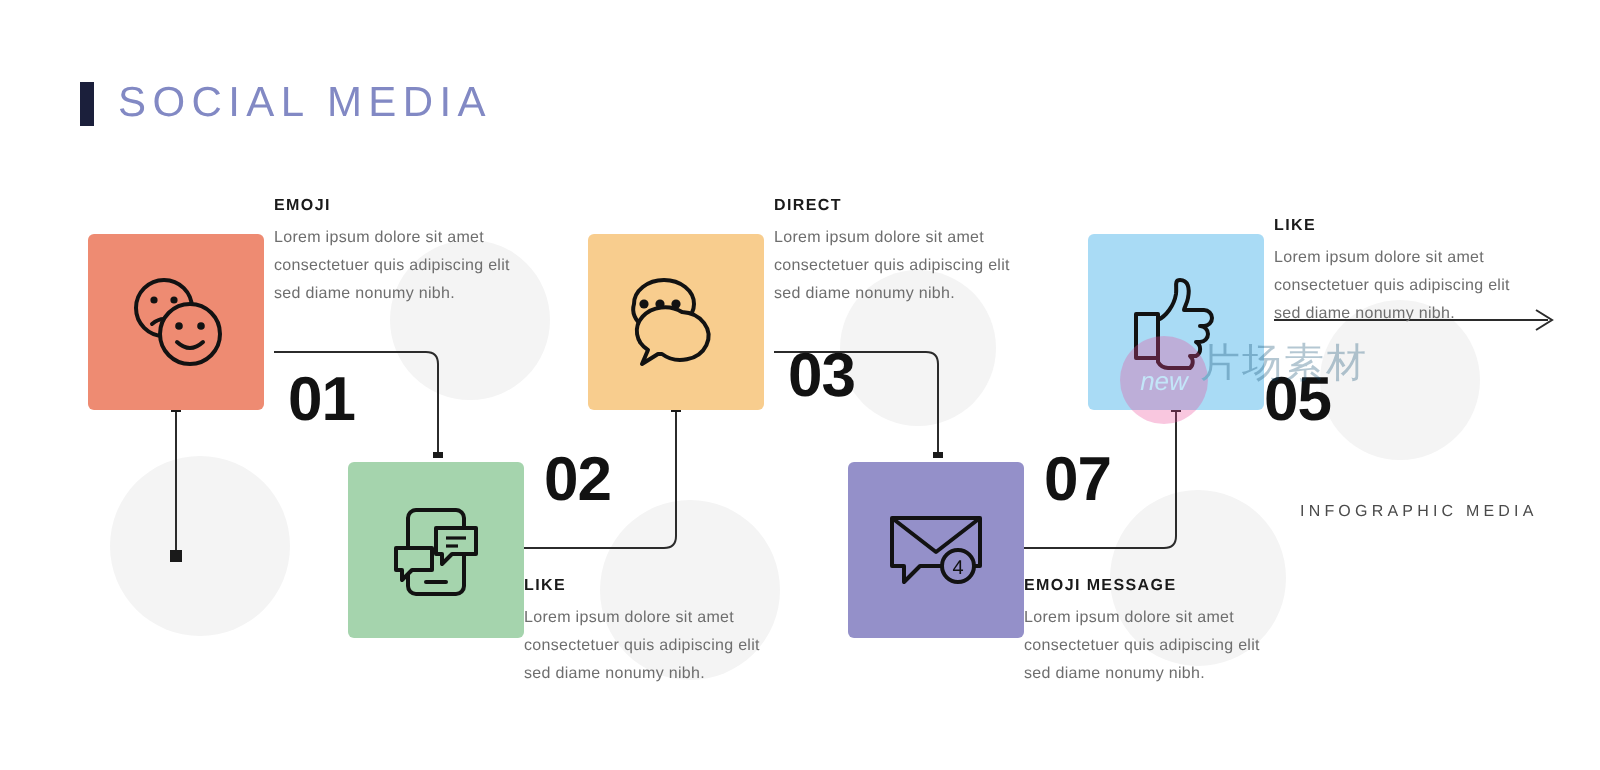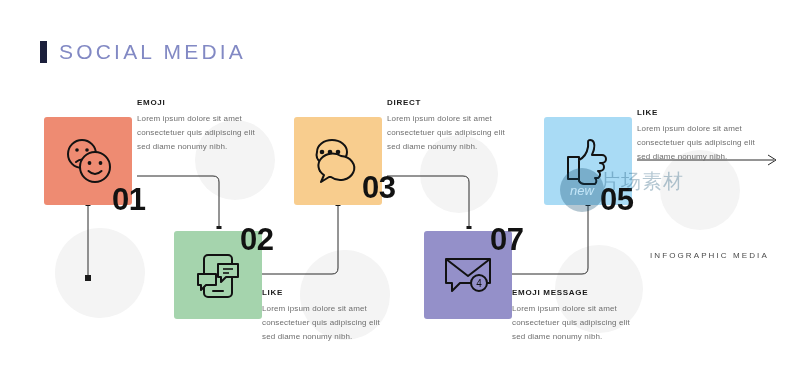--- a/index.html
+++ b/index.html
@@ -79,20 +79,21 @@
 
   
   .num {
     position: absolute;
     font-size: 31px;
     font-weight: bold;
     color: #121212;
     letter-spacing: -0.5px;
     z-index: 4;
     line-height: 1;
+    margin-left: 32px;
   }
 
   
   .tblock {
     position: absolute;
     width: 133px;
     z-index: 3;
   }
   .tblock .label {
     font-size: 8px;
@@ -129,21 +130,21 @@
     pointer-events: none;
     opacity: 0.30;
   }
   #watermark .wm-badge {
     position: absolute;
     left: 0;
     top: 8px;
     width: 44px;
     height: 44px;
     border-radius: 50%;
-    background: #0c4a6e;
+    background: #ec4899;
     display: flex;
     align-items: center;
     justify-content: center;
     font-size: 13px;
     color: #ffffff;
     font-style: italic;
   }
   #watermark .wm-text {
     position: absolute;
     left: 40px;

